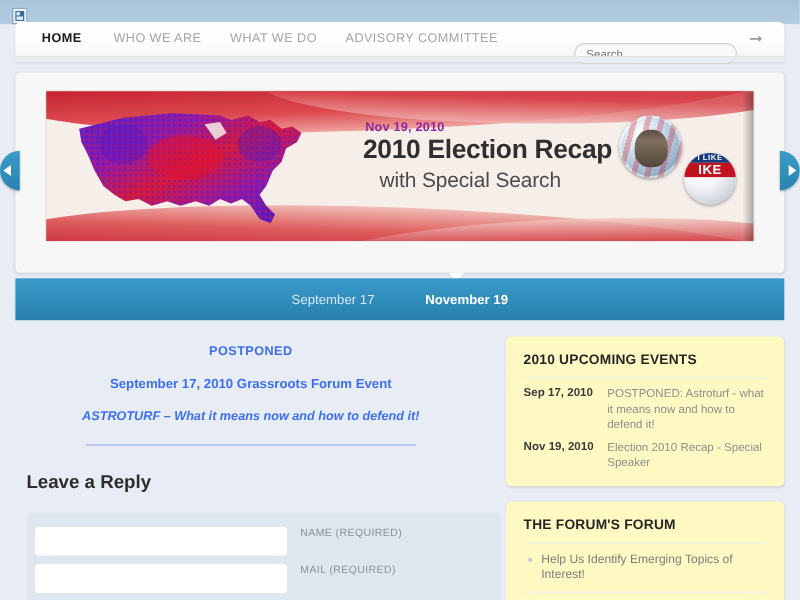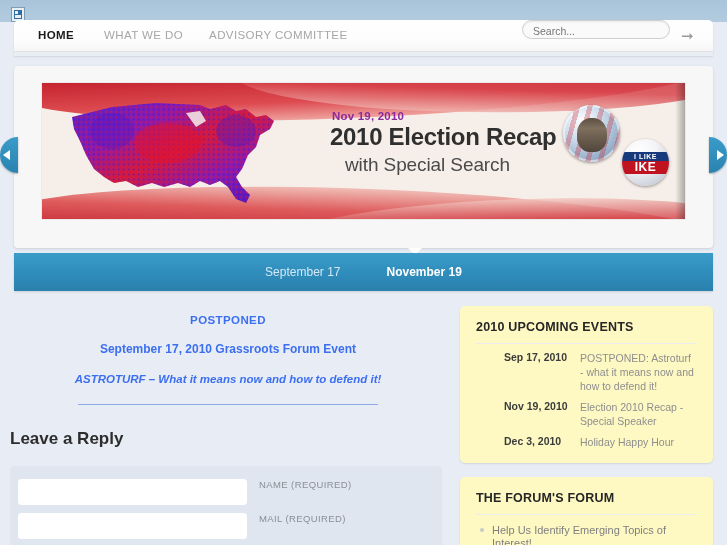--- a/index.html
+++ b/index.html
@@ -60,21 +60,21 @@
   .nav a.home { color: #1b1b1b; font-weight: bold; padding-left: 24px; padding-right: 17px; }
   .nav a.wwa { padding-left: 12px; }
 
   .header-bottom-line {
     position: absolute; left: 0; bottom: 0; width: 100%; height: 5px;
     background: #e9eef4;
     border-top: 1px solid #e2e2e2;
   }
 
   .search-box {
-    position: absolute; right: 43px; top: 0;
+    position: absolute; right: 43px; top: 19px;
     width: 148px; height: 19px;
     background: #fafafa;
     border: 1px solid #cfcfcf;
     border-radius: 10px;
     box-shadow: inset 0 1px 2px rgba(0,0,0,0.07);
   }
   .search-box input {
     width: 100%; height: 100%;
     border: none; outline: none; background: transparent;
     padding: 0 10px;
@@ -168,21 +168,21 @@
   .badge-tr .stripes {
     position: absolute; inset: 0;
     background: repeating-linear-gradient(105deg, rgba(200,30,40,.30) 0 5px, rgba(255,255,255,0) 5px 12px);
   }
   .badge-ike {
     position: absolute; right: 16px; top: 56px;
     width: 47px; height: 47px; border-radius: 50%;
     background: radial-gradient(circle at 35% 28%, #ffffff 0%, #f3f4f7 40%, #c9ced8 80%, #98a0ae 100%);
     box-shadow: 0 1px 3px rgba(0,0,0,.4);
     display: flex; flex-direction: column;
-    align-items: center; justify-content: center;
+    align-items: center; 
     overflow: hidden;
   }
   .badge-ike .band {
     width: 100%; text-align: center;
     font-weight: bold; color: #ffffff;
     background: #173a7d;
     font-size: 7px; line-height: 9px; letter-spacing: .5px;
   }
   .badge-ike .band.red { background: #c1121f; font-size: 12px; line-height: 13px; }
   .banner-shadow-r {
@@ -234,21 +234,21 @@
     width: 0; height: 0;
     border-left: 7px solid transparent;
     border-right: 7px solid transparent;
     border-top: 7px solid #ffffff;
   }
 
   
   .main {
     position: absolute; left: 0; top: 300px;
     width: 456px; height: 245px;
-    padding: 0 0;
+    padding: 0 14px;
   }
   .post-line {
     text-align: center;
     color: #3c6ff0;
     font-size: 11.5px;
     font-weight: bold;
   }
   .post-line.l1 { margin-top: 14px; letter-spacing: .4px; }
   .post-line.l2 { margin-top: 16px; font-size: 12px; }
   .post-line.l3 { margin-top: 17px; font-size: 11.5px; font-style: italic; }
@@ -295,21 +295,21 @@
     box-shadow: 0 1px 2px rgba(0,0,0,.10);
     padding: 14px 16px 14px 16px;
   }
   .card + .card { margin-top: 14px; }
   .card h3 {
     font-size: 12.5px; font-weight: bold; color: #262626;
     letter-spacing: .2px;
     padding-bottom: 9px;
     border-bottom: 1px solid #ededed;
   }
-  .ev-row { display: flex; padding: 7px 0 0 0; margin-left: 28px; }
+  .ev-row { display: flex; padding: 7px 0 0 0; }
   .ev-date {
     flex: 0 0 76px;
     font-size: 10.5px; font-weight: bold; color: #3b3b3b;
     white-space: nowrap;
   }
   .ev-text {
     font-size: 10.5px; color: #8e8e8e; line-height: 14px;
   }
   .forum-list { list-style: none; }
   .forum-list li {
@@ -330,20 +330,21 @@
 <body>
 
 <div class="top-strip"></div>
 <div class="broken-img">
   <div class="inner"></div>
 </div>
 
 <div class="header-wrap">
   <nav class="nav">
     <a class="home" href="#">HOME</a>
+    <a class="wwa" href="#">WHO WE ARE</a>
     <a href="#">WHAT WE DO</a>
     <a href="#">ADVISORY COMMITTEE</a>
   </nav>
   <div class="search-box">
     <input type="text" placeholder="Search..." style="">
   </div>
   <div class="search-go">➞</div>
   <div class="header-bottom-line"></div>
 </div>
 
@@ -443,24 +444,20 @@
     <h3>2010 UPCOMING EVENTS</h3>
 
     <div class="ev-row">
       <div class="ev-date">Sep 17, 2010</div>
       <div class="ev-text">POSTPONED: Astroturf - what it means now and how to defend it!</div>
     </div>
     <div class="ev-row">
       <div class="ev-date">Nov 19, 2010</div>
       <div class="ev-text">Election 2010 Recap - Special Speaker</div>
     </div>
-    <div class="ev-row">
-      <div class="ev-date">Dec 3, 2010</div>
-      <div class="ev-text">Holiday Happy Hour</div>
-    </div>
   </div>
 
   <div class="card">
     <h3>THE FORUM'S FORUM</h3>
     <ul class="forum-list">
       <li>Help Us Identify Emerging Topics of Interest!</li>
 
     </ul>
   </div>
 

